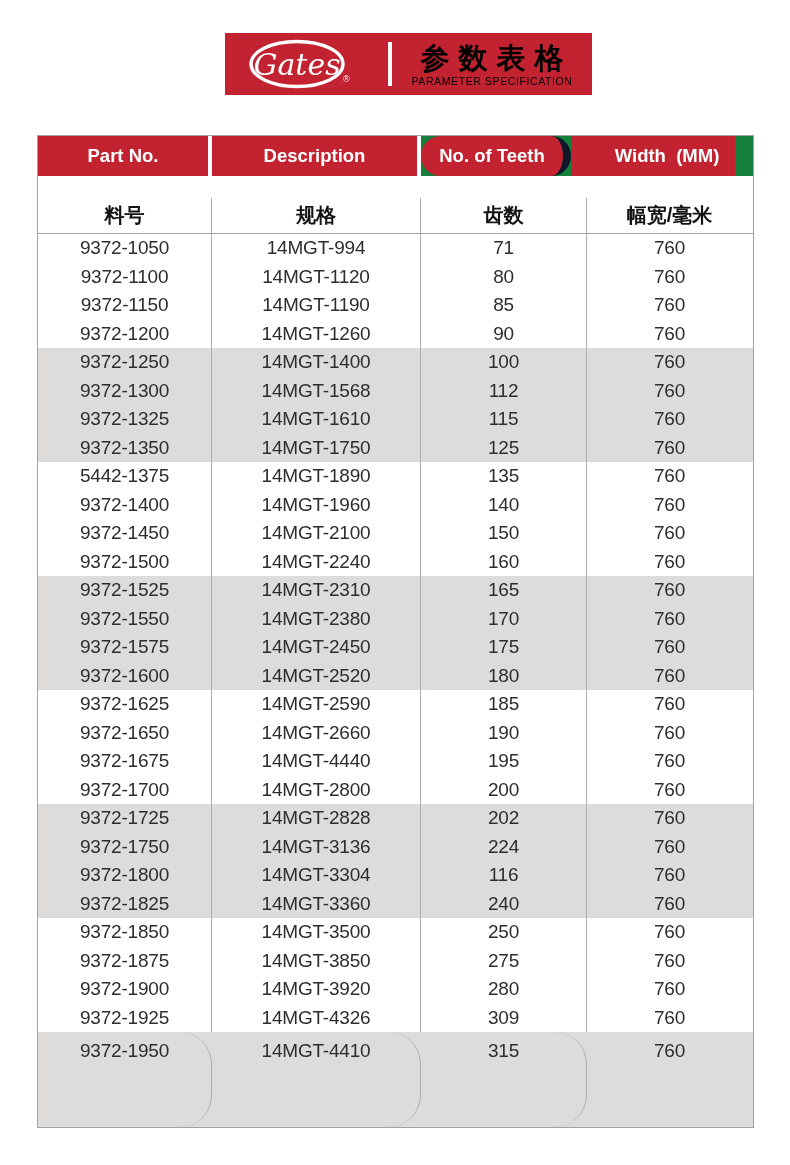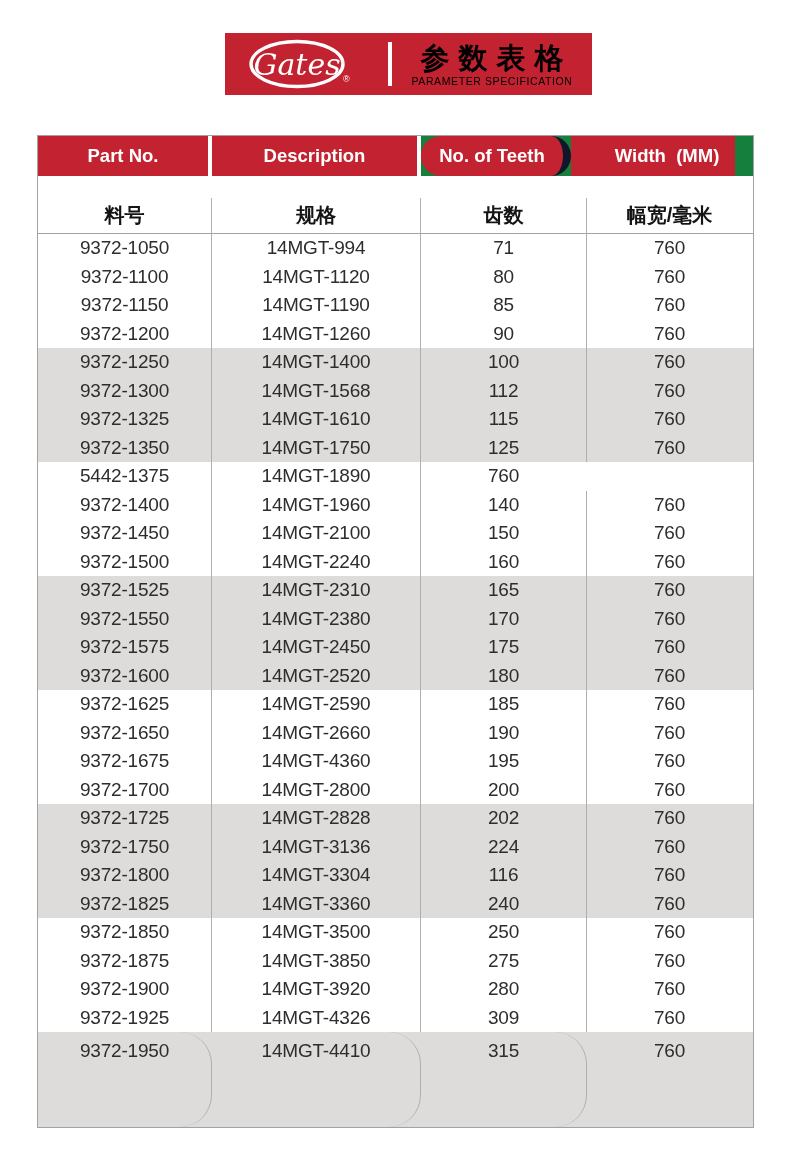--- a/index.html
+++ b/index.html
@@ -160,20 +160,21 @@
         </div>
         <div class="trow shaded">
           <div class="cell c0">9372-1350</div>
           <div class="cell c1">14MGT-1750</div>
           <div class="cell c2">125</div>
           <div class="cell c3">760</div>
         </div>
         <div class="trow">
           <div class="cell c0">5442-1375</div>
           <div class="cell c1">14MGT-1890</div>
+          <div class="cell c2">135</div>
           <div class="cell c3">760</div>
         </div>
         <div class="trow">
           <div class="cell c0">9372-1400</div>
           <div class="cell c1">14MGT-1960</div>
           <div class="cell c2">140</div>
           <div class="cell c3">760</div>
         </div>
         <div class="trow">
           <div class="cell c0">9372-1450</div>
@@ -218,21 +219,21 @@
           <div class="cell c3">760</div>
         </div>
         <div class="trow">
           <div class="cell c0">9372-1650</div>
           <div class="cell c1">14MGT-2660</div>
           <div class="cell c2">190</div>
           <div class="cell c3">760</div>
         </div>
         <div class="trow">
           <div class="cell c0">9372-1675</div>
-          <div class="cell c1">14MGT-4360</div>
+          <div class="cell c1">14MGT-4440</div>
           <div class="cell c2">195</div>
           <div class="cell c3">760</div>
         </div>
         <div class="trow">
           <div class="cell c0">9372-1700</div>
           <div class="cell c1">14MGT-2800</div>
           <div class="cell c2">200</div>
           <div class="cell c3">760</div>
         </div>
         <div class="trow shaded">

